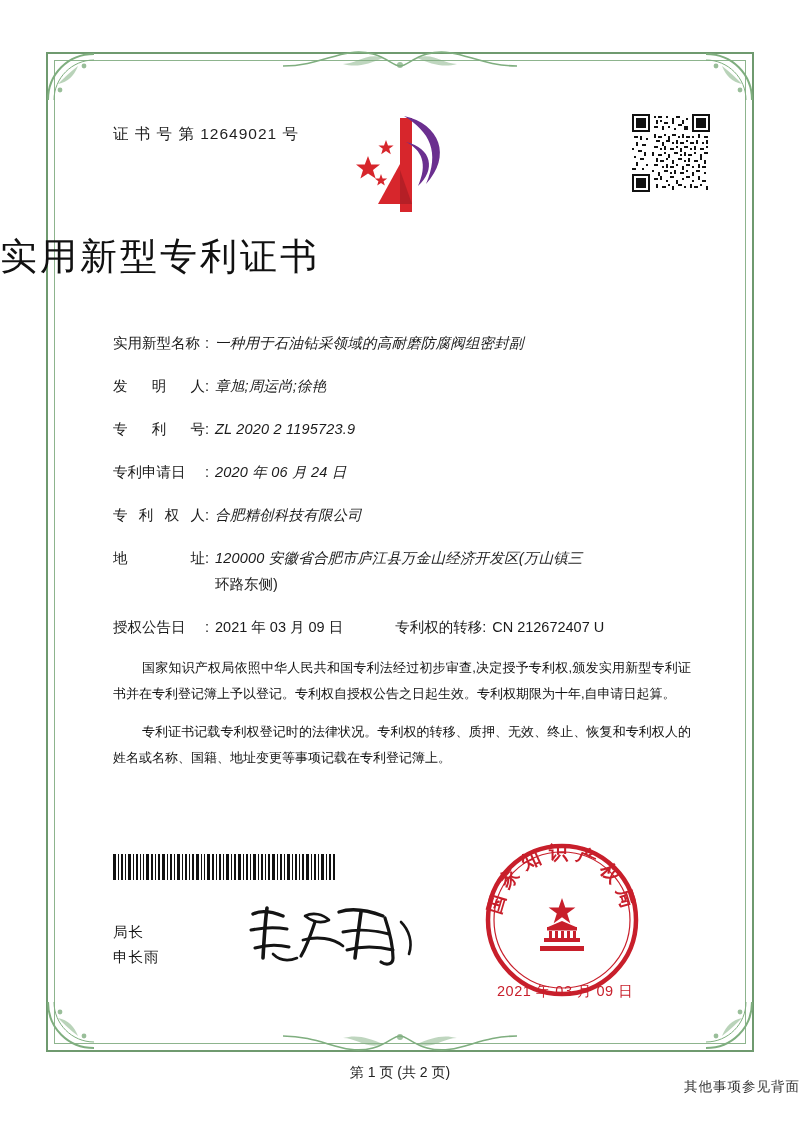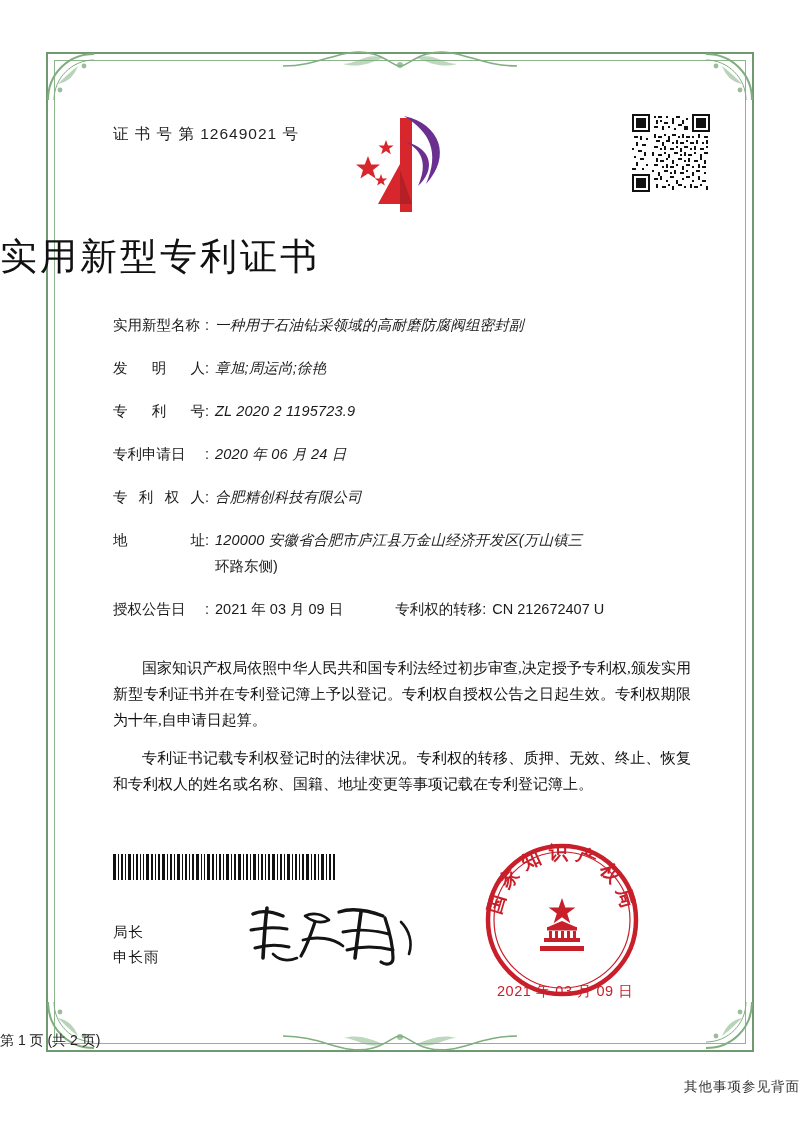--- a/index.html
+++ b/index.html
@@ -92,21 +92,21 @@
     font-family: "DejaVu Serif", "Liberation Serif", serif;
     font-weight: normal;
     font-size: 37px;
     letter-spacing: 3px;
     color: #111;
   }
 
   
   .fields {
     position: absolute;
-    left: 113px; top: 315px;
+    left: 113px; top: 333px;
     width: 590px;
   }
   .row {
     display: flex;
     align-items: flex-start;
     font-size: 14.5px;
     line-height: 20px;
     margin-bottom: 23px;
     color: #1a1a1a;
   }
@@ -139,22 +139,22 @@
     line-height: 22px;
     margin-top: -18px;
     margin-bottom: 22px;
   }
 
   
   .paras {
     position: absolute;
     left: 113px; top: 655px;
     width: 578px;
-    font-family: Liberation Serif, serif;
-    font-size: 15px;
+    font-family: Liberation Sans, sans-serif;
+    font-size: 13px;
     line-height: 26px;
     color: #111;
     text-align: justify;
   }
   .paras p {
     margin: 0 0 12px 0;
     text-indent: 29px;
   }
 
   
@@ -189,22 +189,23 @@
     left: 497px; top: 982px;
     font-size: 14.5px;
     color: #c81f2b;
     letter-spacing: 0.5px;
     white-space: nowrap;
   }
 
   
   .page-num {
     position: absolute;
-    left: 0; top: 1032px;
+    left: 0; top: 1064px;
     width: 800px;
+    text-align: center;
     font-size: 14px;
     color: #222;
   }
   .footnote {
     position: absolute;
     left: 0; top: 1078px;
     width: 800px;
     text-align: right;
     font-size: 13.5px;
     color: #333;

